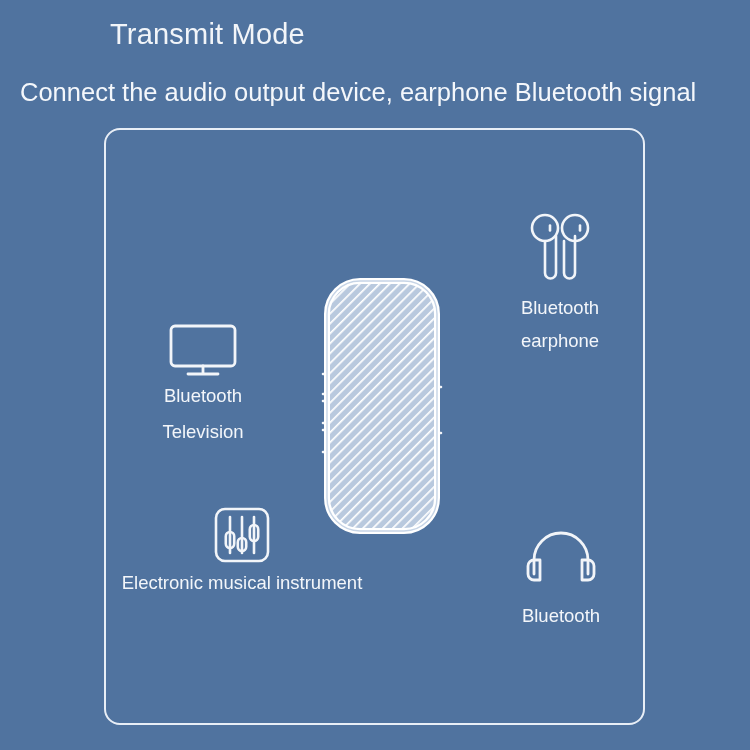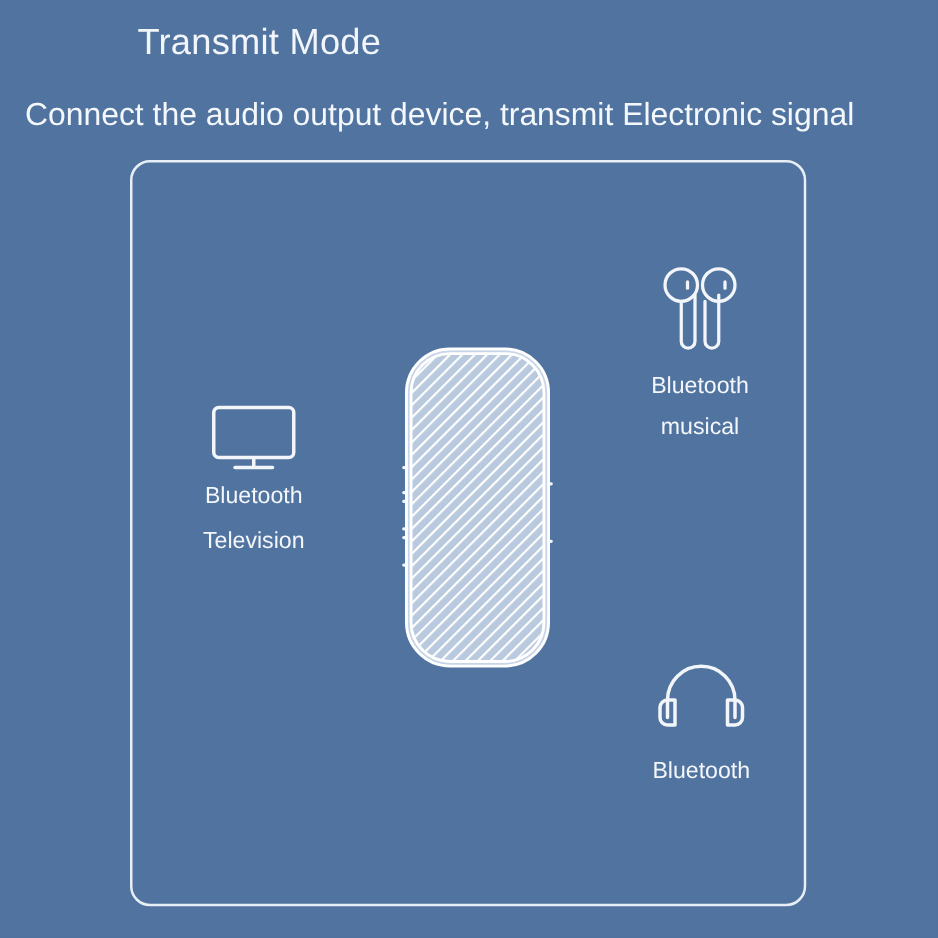--- a/index.html
+++ b/index.html
@@ -86,21 +86,21 @@
   }
 
   svg { display: block; overflow: visible; }
 </style>
 </head>
 <body>
 
 <div id="stage">
 
   <div class="title">Transmit Mode</div>
-  <div class="subtitle">Connect the audio output device, transmit Electronic signal</div>
+  <div class="subtitle">Connect the audio output device, earphone Bluetooth signal</div>
 
   <div class="frame"></div>
 
 
 
   <div class="item" style="left:158px; top:323px; width:90px;">
     <span class="icon-wrap">
       <svg width="70" height="56" viewBox="0 0 70 56">
         <g fill="none" stroke="#f2f5f9" stroke-width="2.8" stroke-linecap="round" stroke-linejoin="round">
           <rect x="3" y="3" width="64" height="40" rx="4"></rect>
@@ -109,20 +109,36 @@
         </g>
       </svg>
     </span>
     <div class="lbl" style="margin-top:6px;">Bluetooth</div>
   </div>
 
   <div class="item" style="left:155px; top:416px; width:96px;">
     <div class="lbl" style="margin-top:5px;">Television</div>
   </div>
 
+  <div class="item" style="left:117px; top:506px; width:250px;">
+    <span class="icon-wrap">
+      <svg width="58" height="58" viewBox="0 0 58 58">
+        <g fill="none" stroke="#f2f5f9" stroke-width="2.6" stroke-linecap="round" stroke-linejoin="round">
+          <rect x="3" y="3" width="52" height="52" rx="9"></rect>
+          <path d="M17 11 v36"></path>
+          <path d="M29 11 v36"></path>
+          <path d="M41 11 v36"></path>
+          <rect x="12.8" y="26" width="8.4" height="16" rx="4.2"></rect>
+          <rect x="24.8" y="32" width="8.4" height="13" rx="4.2"></rect>
+          <rect x="36.8" y="19" width="8.4" height="16" rx="4.2"></rect>
+        </g>
+      </svg>
+    </span>
+    <div class="lbl" style="margin-top:8px;">Electronic musical instrument</div>
+  </div>
 
 
   <div class="device">
     <svg width="128" height="262" viewBox="0 0 128 262">
       <defs>
         <pattern id="hatch" width="7" height="7" patternTransform="rotate(45)" patternUnits="userSpaceOnUse">
           <rect width="7" height="7" fill="#b9c9de"></rect>
           <line x1="0" y1="0" x2="0" y2="7" stroke="#ffffff" stroke-width="3.4"></line>
         </pattern>
       </defs>
@@ -150,21 +166,21 @@
           <path d="M17 29 v32 a5.5 5.5 0 0 0 11 0 V24"></path>
           <circle cx="47" cy="16" r="13"></circle>
           <path d="M47 29 v32 a5.5 5.5 0 0 0 11 0 V24" transform="translate(-11,0)"></path>
           <path d="M22 13.5 v5"></path>
           <path d="M52 13.5 v5"></path>
         </g>
       </svg>
     </span>
     <div class="lbl lbl-two" style="margin-top:8px;">
       <div>Bluetooth</div>
-      <div>musical</div>
+      <div>earphone</div>
     </div>
   </div>
 
 
   <div class="item" style="left:507px; top:530px; width:108px;">
     <span class="icon-wrap">
       <svg width="72" height="58" viewBox="0 0 72 58">
         <g fill="none" stroke="#f2f5f9" stroke-width="2.8" stroke-linecap="round" stroke-linejoin="round">
           <path d="M9 44 V30 a27 27 0 0 1 54 0 v14"></path>
           <path d="M9 30 h6 a0 0 0 0 1 0 0 v20 a0 0 0 0 1 0 0 h-6 a6 6 0 0 1 -6 -6 v-8 a6 6 0 0 1 6 -6 z"></path>

